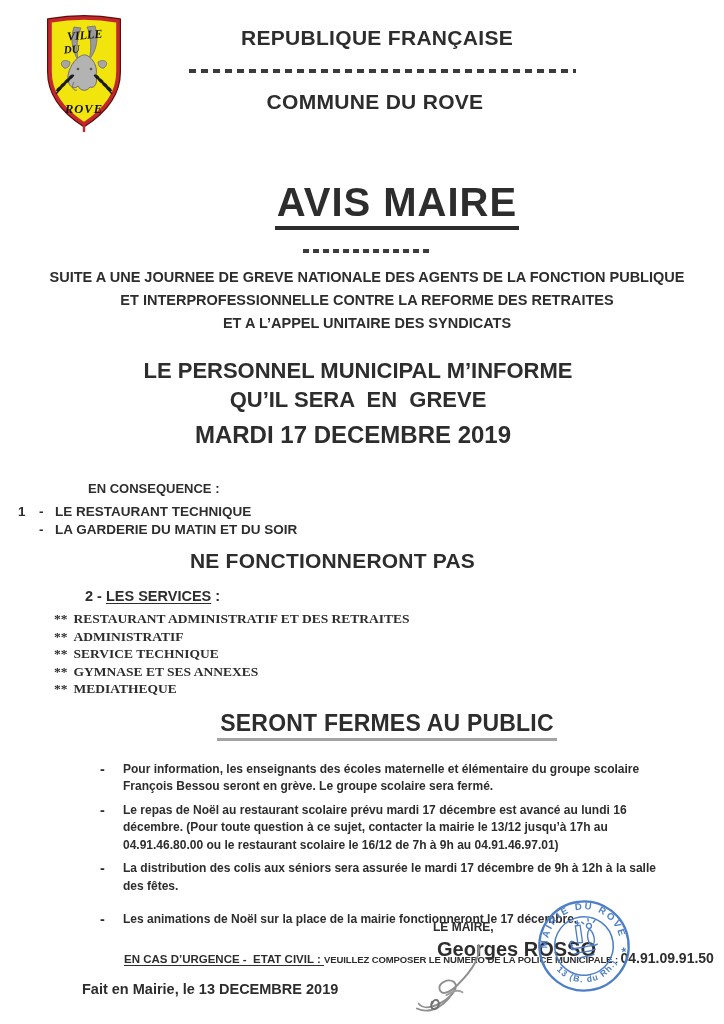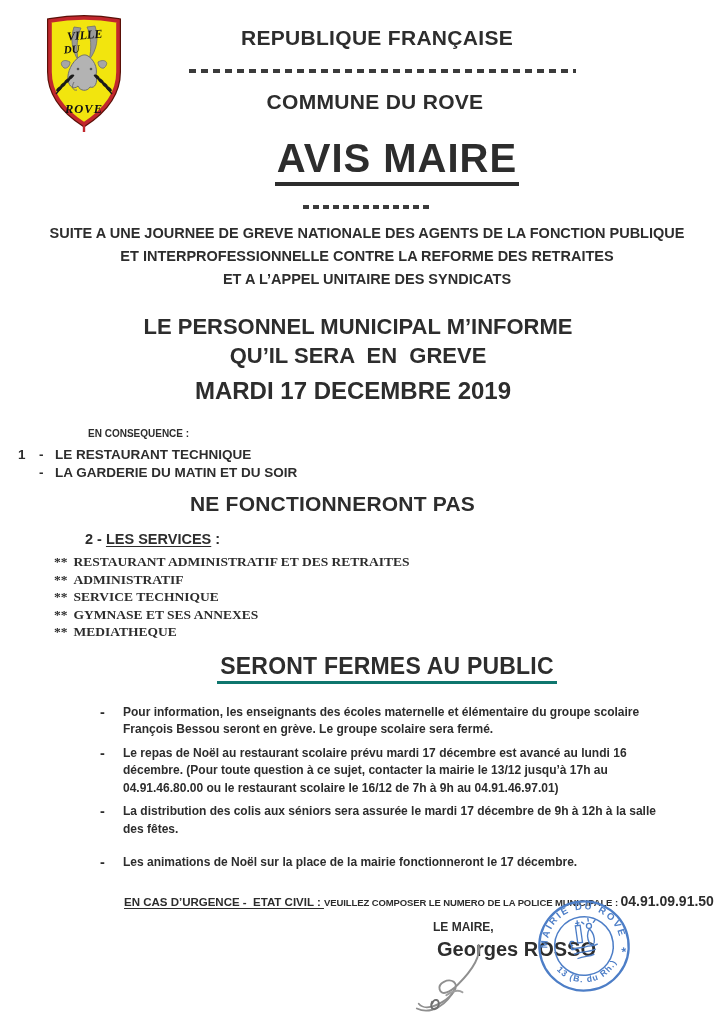--- a/index.html
+++ b/index.html
@@ -15,44 +15,44 @@
   .prews{white-space:pre-wrap;}
 
   
   .coa{position:absolute; left:43px; top:12px; width:82px; height:122px;}
   .republic{padding-top:26px; font-size:21px; letter-spacing:.3px; transform:translateX(15px);}
   .dash-long{height:4px; width:387px; margin:19px auto 0; transform:translateX(20px);
     background:repeating-linear-gradient(90deg,#3b3b3b 0 7px,transparent 7px 12px);}
   .commune{margin-top:17px; font-size:21px; letter-spacing:.3px; transform:translateX(13px);}
   .title-wrap{margin-top:22px;}
   .title{display:inline-block; font-size:40px; letter-spacing:1px;
-    border-bottom:4px solid #2d2d2d; padding:0 2px 1px; transform:translateX(35px);}
+    border-bottom:4px solid #2d2d2d; padding:0 2px 1px; transform:translateX(35px);margin-top:44px;}
   .dash-short{height:4px; width:126px; margin:19px auto 0; transform:translateX(4px);
     background:repeating-linear-gradient(90deg,#3b3b3b 0 6px,transparent 6px 10px);}
 
   .intro{margin-top:13px; font-size:14.5px; line-height:23px; transform:translateX(5px);}
   .announce1{margin-top:21px; font-size:22px; line-height:29px; transform:translateX(-4px);}
   .announce2{font-size:22px; line-height:29px; transform:translateX(-4px); white-space:pre-wrap;}
   .strike-date{margin-top:7px; font-size:24px; transform:translateX(-9px);}
 
-  .conseq{margin-top:23px; margin-left:88px; font-size:10px;}
+  .conseq{margin-top:32px; margin-left:88px; font-size:13px;}
   .conseq-items{margin-top:7px;}
   .c-row{display:flex; line-height:18px; font-size:13.5px;}
   .c-num{width:21px; margin-left:18px; text-align:left;}
   .c-dash{width:16px;}
   .closure{width:fit-content; margin:10px 0 0 190px; font-size:21px; letter-spacing:.2px;}
 
   .services{margin-top:15px; margin-left:85px; font-size:14.5px;}
   .svc-underline{text-decoration:underline; text-underline-offset:2px;text-align:center;}
   .svc-items{margin-top:6px; margin-left:54px;font-family:Liberation Serif, serif;}
   .s-row{line-height:17.5px; font-size:13.5px;}
   .s-marker{margin-right:6px;}
   .closed-wrap{margin-top:12px;}
   .closed{display:inline-block; font-size:23px; letter-spacing:.2px; transform:translateX(25px);
-    border-bottom:3px solid #0f766e; padding:0 3px 1px;}
+    border-bottom:3px solid #a3a3a3; padding:0 3px 1px;}
 
   .notes{margin:20px 64px 0 100px;}
   .note-row{display:flex; margin-bottom:6px;}
   .note-dash{width:23px; flex:none; line-height:17.5px; font-size:14.5px;}
   .note-text{font-size:12px; line-height:17.5px;}
   .note-gap{margin-top:16px;}
 
   .emergency{margin:21px 0 0 81px; font-size:0;}
   .em-label{font-size:11.5px; text-decoration:underline; text-underline-offset:2px; white-space:pre-wrap;padding-left:43px;}
   .em-text{font-size:9.5px; letter-spacing:-.1px;}
@@ -164,20 +164,21 @@
       <div class="note-text">La distribution des colis aux séniors sera assurée le mardi 17 décembre de 9h à 12h à la salle des fêtes.</div>
     </div>
     <div class="note-row note-gap">
       <span class="note-dash">-</span>
       <div class="note-text">Les animations de Noël sur la place de la mairie fonctionneront le 17 décembre.</div>
     </div>
   </div>
 
   <div class="emergency nowrap"><span class="em-label prews">EN CAS D’URGENCE -  ETAT CIVIL : </span><span class="em-text">VEUILLEZ COMPOSER LE NUMERO DE LA POLICE MUNICIPALE : </span><span class="em-phone">04.91.09.91.50</span></div>
 
+  <div class="issue-date">Fait en Mairie, le 13 DECEMBRE 2019</div>
 
   <div class="sign-block">
     <div class="mayor-title">LE MAIRE,</div>
     <div class="mayor-name">Georges ROSSO</div>
   </div>
 
   <svg class="signature" viewBox="0 0 100 80">
     <g fill="none" stroke="#8f8f8f" stroke-width="2" stroke-linecap="round">
       <path d="M78,3 C81,16 70,31 56,45 C48,53 39,57 37,50 C35,43 46,38 52,42 C58,47 50,57 40,63 C30,69 20,71 15,65"></path>
       <path d="M13,70 C28,77 45,66 53,49"></path>

